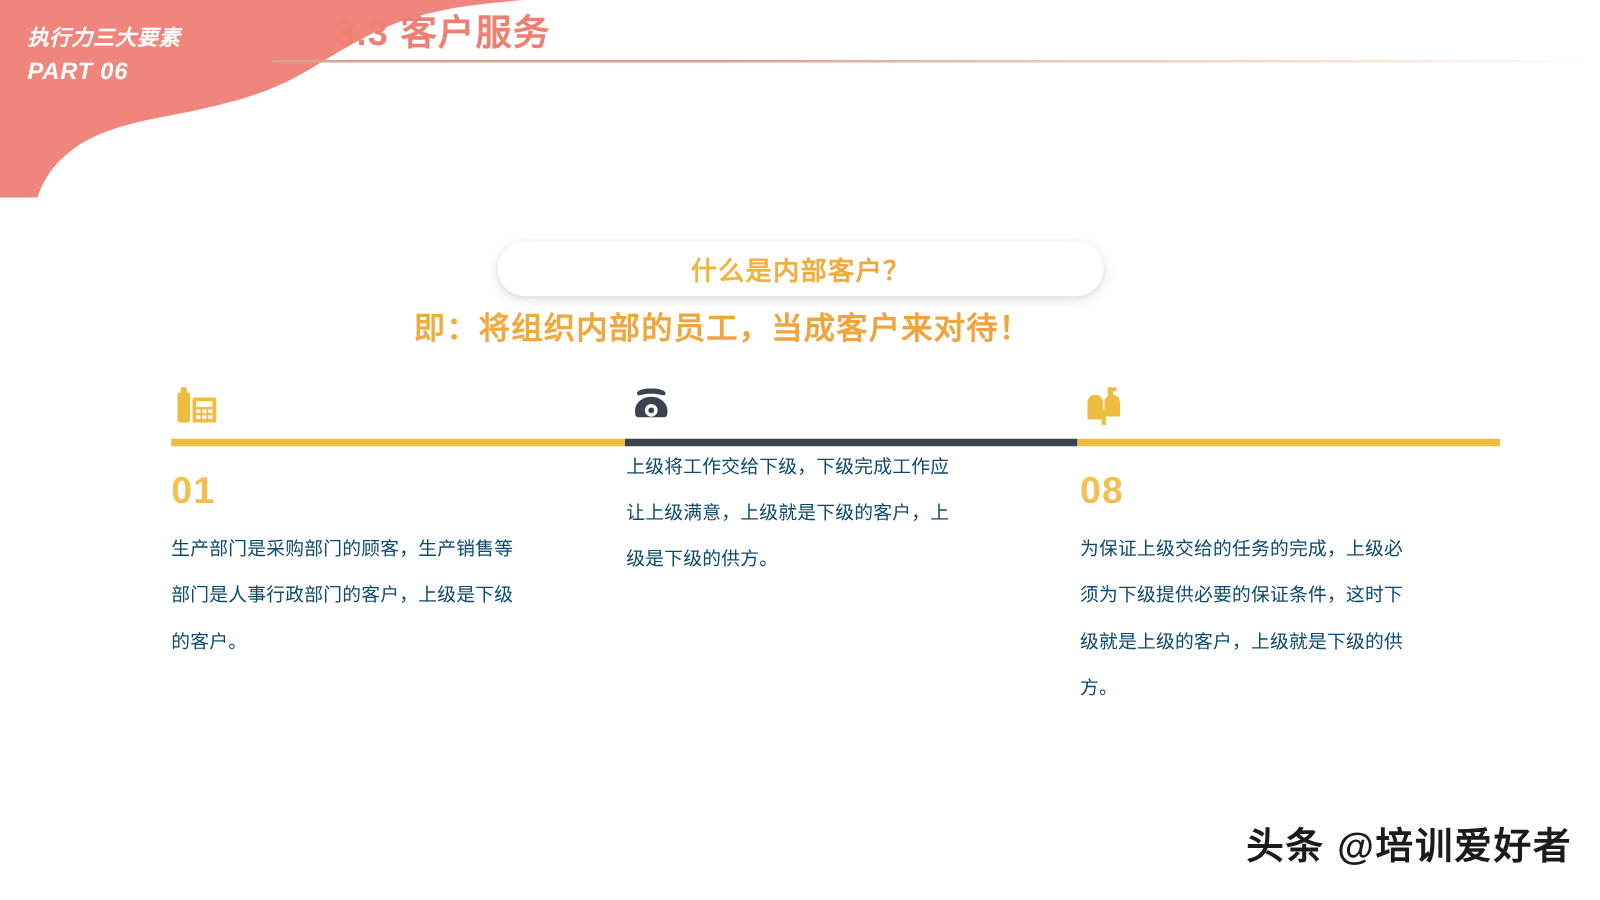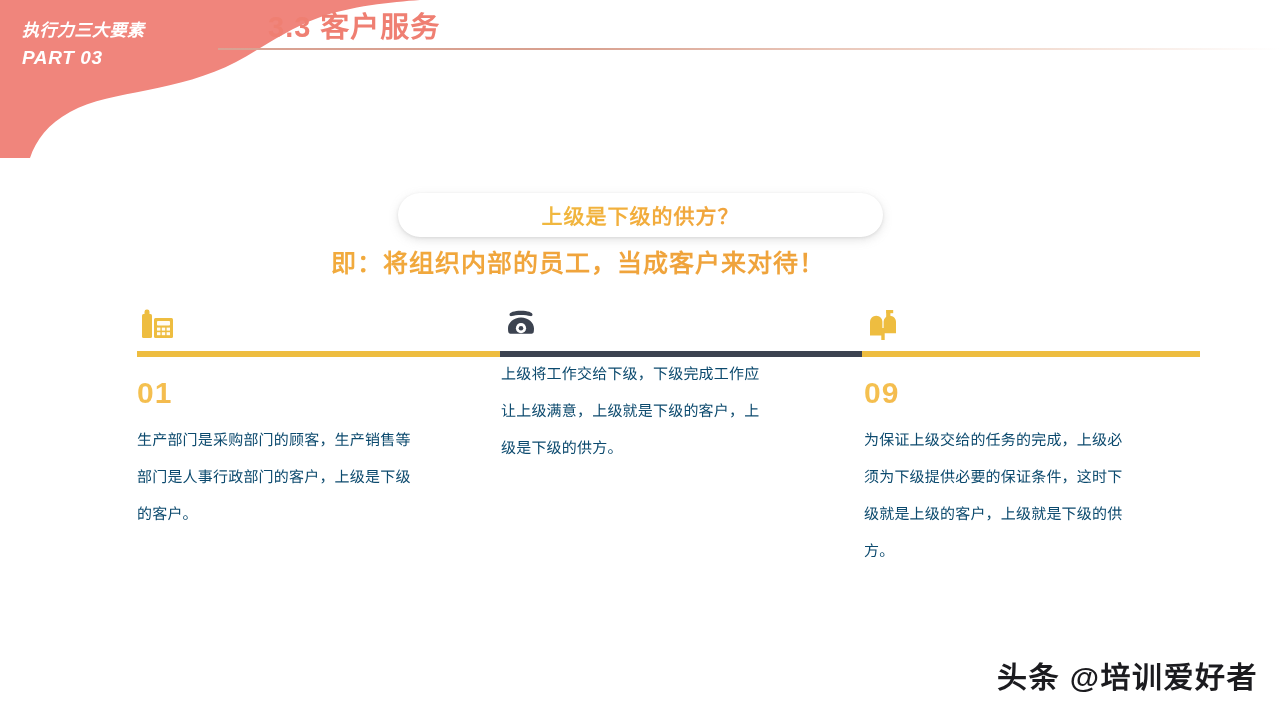--- a/index.html
+++ b/index.html
@@ -207,29 +207,29 @@
     <path d="M0,0 L420,0 C392,2 350,6 318,18
              C286,30 262,48 236,62
              C208,77 176,84 148,90
              C118,96 92,100 70,112
              C48,124 36,140 30,158
              L0,158 Z" fill="#f0857c"></path>
   </svg>
 
   <div class="header-left-labels">
     <div class="header-kicker">执行力三大要素</div>
-    <div class="header-part">PART 03</div>
+    <div class="header-part">PART 06</div>
   </div>
 
   <div class="header-rule"></div>
 
   <div class="header-title">3.3 客户服务</div>
 
   <div class="pill">
-    <span class="pill-text">上级是下级的供方？</span>
+    <span class="pill-text">什么是内部客户？</span>
   </div>
 
   <div class="subheadline">即：将组织内部的员工，当成客户来对待！</div>
 
   <div class="rule-row">
     <span class="rule-seg a"></span>
     <span class="rule-seg b"></span>
     <span class="rule-seg c"></span>
   </div>
 
@@ -276,19 +276,19 @@
       <svg width="40" height="40" viewBox="0 0 40 40" aria-hidden="true">
         <g fill="#eebd40">
           <path d="M6 18c0-3.4 2.8-6.2 6.2-6.2S18.4 14.6 18.4 18v13.5H6V18z"></path>
           <path d="M19.6 18c0-3.4 2.8-6.2 6.2-6.2S32 14.6 32 18v11.2H19.6V18z"></path>
           <rect x="22.2" y="6" width="4.2" height="7.2"></rect>
           <rect x="22.2" y="6" width="7" height="3.2"></rect>
           <rect x="17.3" y="24" width="3.4" height="12"></rect>
         </g>
       </svg>
     </div>
-    <div class="col-num">09</div>
+    <div class="col-num">08</div>
     <div class="col-body">为保证上级交给的任务的完成，上级必须为下级提供必要的保证条件，这时下级就是上级的客户，上级就是下级的供方。</div>
   </div>
 
   <div class="watermark">头条 @培训爱好者</div>
 
 </div>
 
 </body></html>

